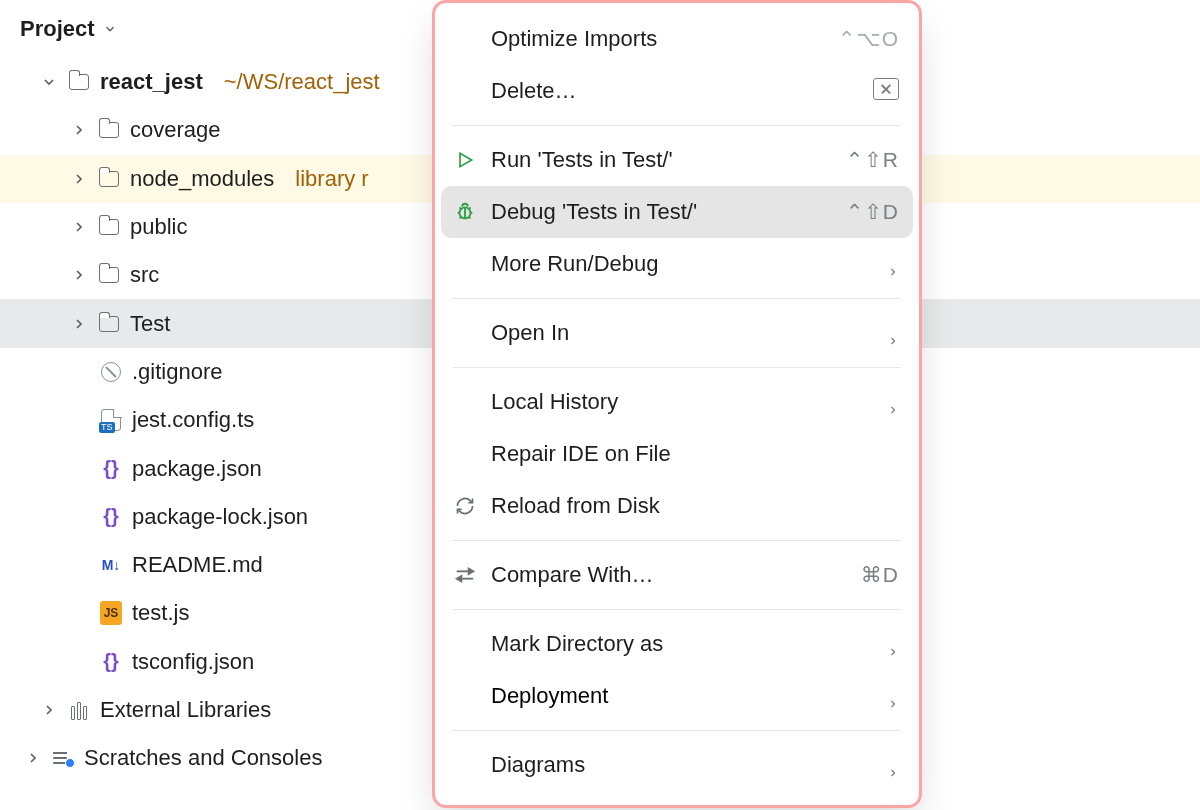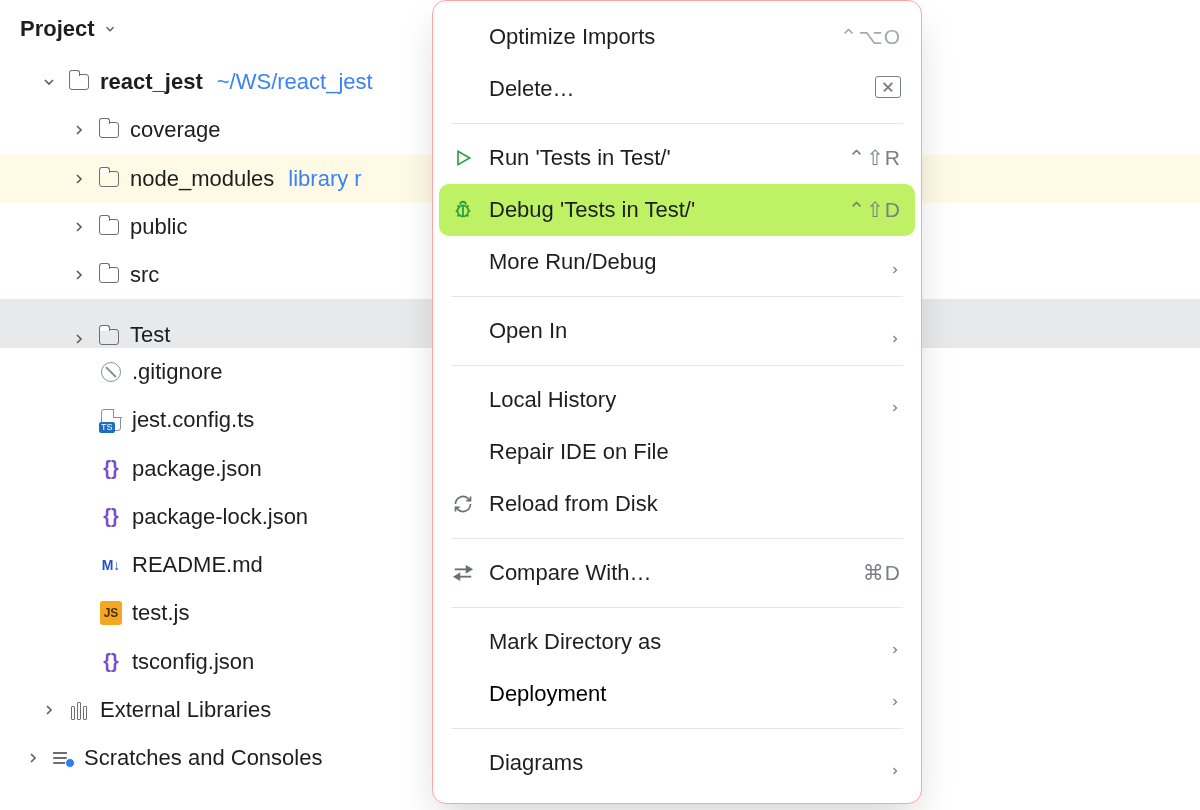--- a/index.html
+++ b/index.html
@@ -10,29 +10,29 @@
   .proj-header { display: flex; align-items: center; gap: 8px; padding: 16px 16px 10px 20px; }
   .proj-header .title { font-weight: 600; }
   .proj-header .chev { width: 14px; height: 14px; display: inline-flex; align-items: center; justify-content: center; color: #5a5f64; }
 
   
   .tree { padding: 6px 0 0 0; }
   .row { display: flex; align-items: center; height: 48.3px; gap: 10px; padding-left: 0; white-space: nowrap; }
   .row .arrow { width: 18px; height: 18px; display: inline-flex; align-items: center; justify-content: center; color: #5a5f64; flex: 0 0 auto; }
   .row .icon  { width: 22px; height: 22px; display: inline-flex; align-items: center; justify-content: center; flex: 0 0 auto; }
   .row .label { }
-  .row .hint  { color: #3b82f6; margin-left: 4px; }
+  .row .hint  { color: #a16207; margin-left: 11px; }
   .row.bold .label { font-weight: 700; }
 
   .indent-0 { padding-left: 40px; }
   .indent-1 { padding-left: 70px; }
   .indent-2 { padding-left: 100px; }
 
   .row.highlight-yellow { background: #fffae6; }
-  .row.highlight-selected { background: #e7e9eb; align-items: flex-end; }
+  .row.highlight-selected { background: #e7e9eb; }
 
   
   .folder { width: 20px; height: 16px; border: 1.5px solid #6b6f73; border-radius: 3px; position: relative; background: transparent; }
   .folder::before { content:""; position:absolute; top:-5px; left:-1.5px; width:9px; height:5px; border:1.5px solid #6b6f73; border-bottom:none; border-radius:3px 3px 0 0; background:#fff; }
 
   
   .libicon { display:inline-flex; align-items:flex-end; gap:2px; height:20px; }
   .libicon span { display:inline-block; width:4px; border:1.5px solid #6b6f73; border-radius:1px; }
   .libicon span:nth-child(1){height:14px;}
   .libicon span:nth-child(2){height:18px;}
@@ -57,28 +57,28 @@
   
   .jsonicon { color:#7b4dc9; font-weight:700; font-size:20px; display:inline-flex; width:22px; justify-content:center; }
 
   
   .mdicon { color:#2450c7; font-weight:800; font-size:14px; letter-spacing:0; display:inline-flex; width:26px; justify-content:flex-start; }
 
   
   .jsicon { background:#f5a623; color:#4a3100; font-size:12px; font-weight:800; border-radius:3px; width:22px; height:24px; display:inline-flex; align-items:center; justify-content:center; }
 
   
-  .menu { position:absolute; left:432px; top:0; width:490px; background:#fff; border:1px solid #fca5a5; border-radius:14px; box-shadow: 0 18px 40px -8px rgba(0,0,0,.18); padding: 10px 0 14px; }
+  .menu { position:absolute; left:432px; top:0; width:490px; background:#fff; border:3px solid #fca5a5; border-radius:14px; box-shadow: 0 18px 40px -8px rgba(0,0,0,.18); padding: 10px 0 14px; }
   .mrow { display:flex; align-items:center; height:52px; padding: 0 20px 0 18px; gap: 14px; }
   .mrow .micon { width:24px; height:24px; display:inline-flex; align-items:center; justify-content:center; flex:0 0 auto; color:#5f6266; }
   .mrow .micon.blank { visibility:hidden; }
   .mrow .mlabel { flex:1 1 auto; }
   .mrow .short { color:#7a7f84; font-size:21px; letter-spacing:1px; }
   .mrow .short.shimmer { color:#a6abb0; }
-  .mrow.selected { background:#bef264; border-radius:10px; margin:0 6px; padding-left:12px; padding-right:14px; }
+  .mrow.selected { background:#e5e5e5; border-radius:10px; margin:0 6px; padding-left:12px; padding-right:14px; }
   .mrow.disabled .mlabel, .mrow.disabled .short { color:#000000; }
   .sep { height:1px; background:#e4e6e9; margin:8px 18px; }
 
   .runicon svg { stroke:#2ea043; }
   .bugicon svg { stroke:#2ea043; fill:none; }
   .reloadicon svg { stroke:#6b6f73; fill:none; }
   .compareicon svg { stroke:#6b6f73; fill:#6b6f73; }
   .delicon { width:26px; height:22px; border:1.6px solid #7a7f84; border-radius:3px; position:relative; display:inline-flex; align-items:center; justify-content:center; }
   .delicon::before, .delicon::after { content:""; position:absolute; width:12px; height:1.6px; background:#7a7f84; top:50%; left:50%; transform-origin:center; }
   .delicon::before { transform: translate(-50%,-50%) rotate(45deg); }

